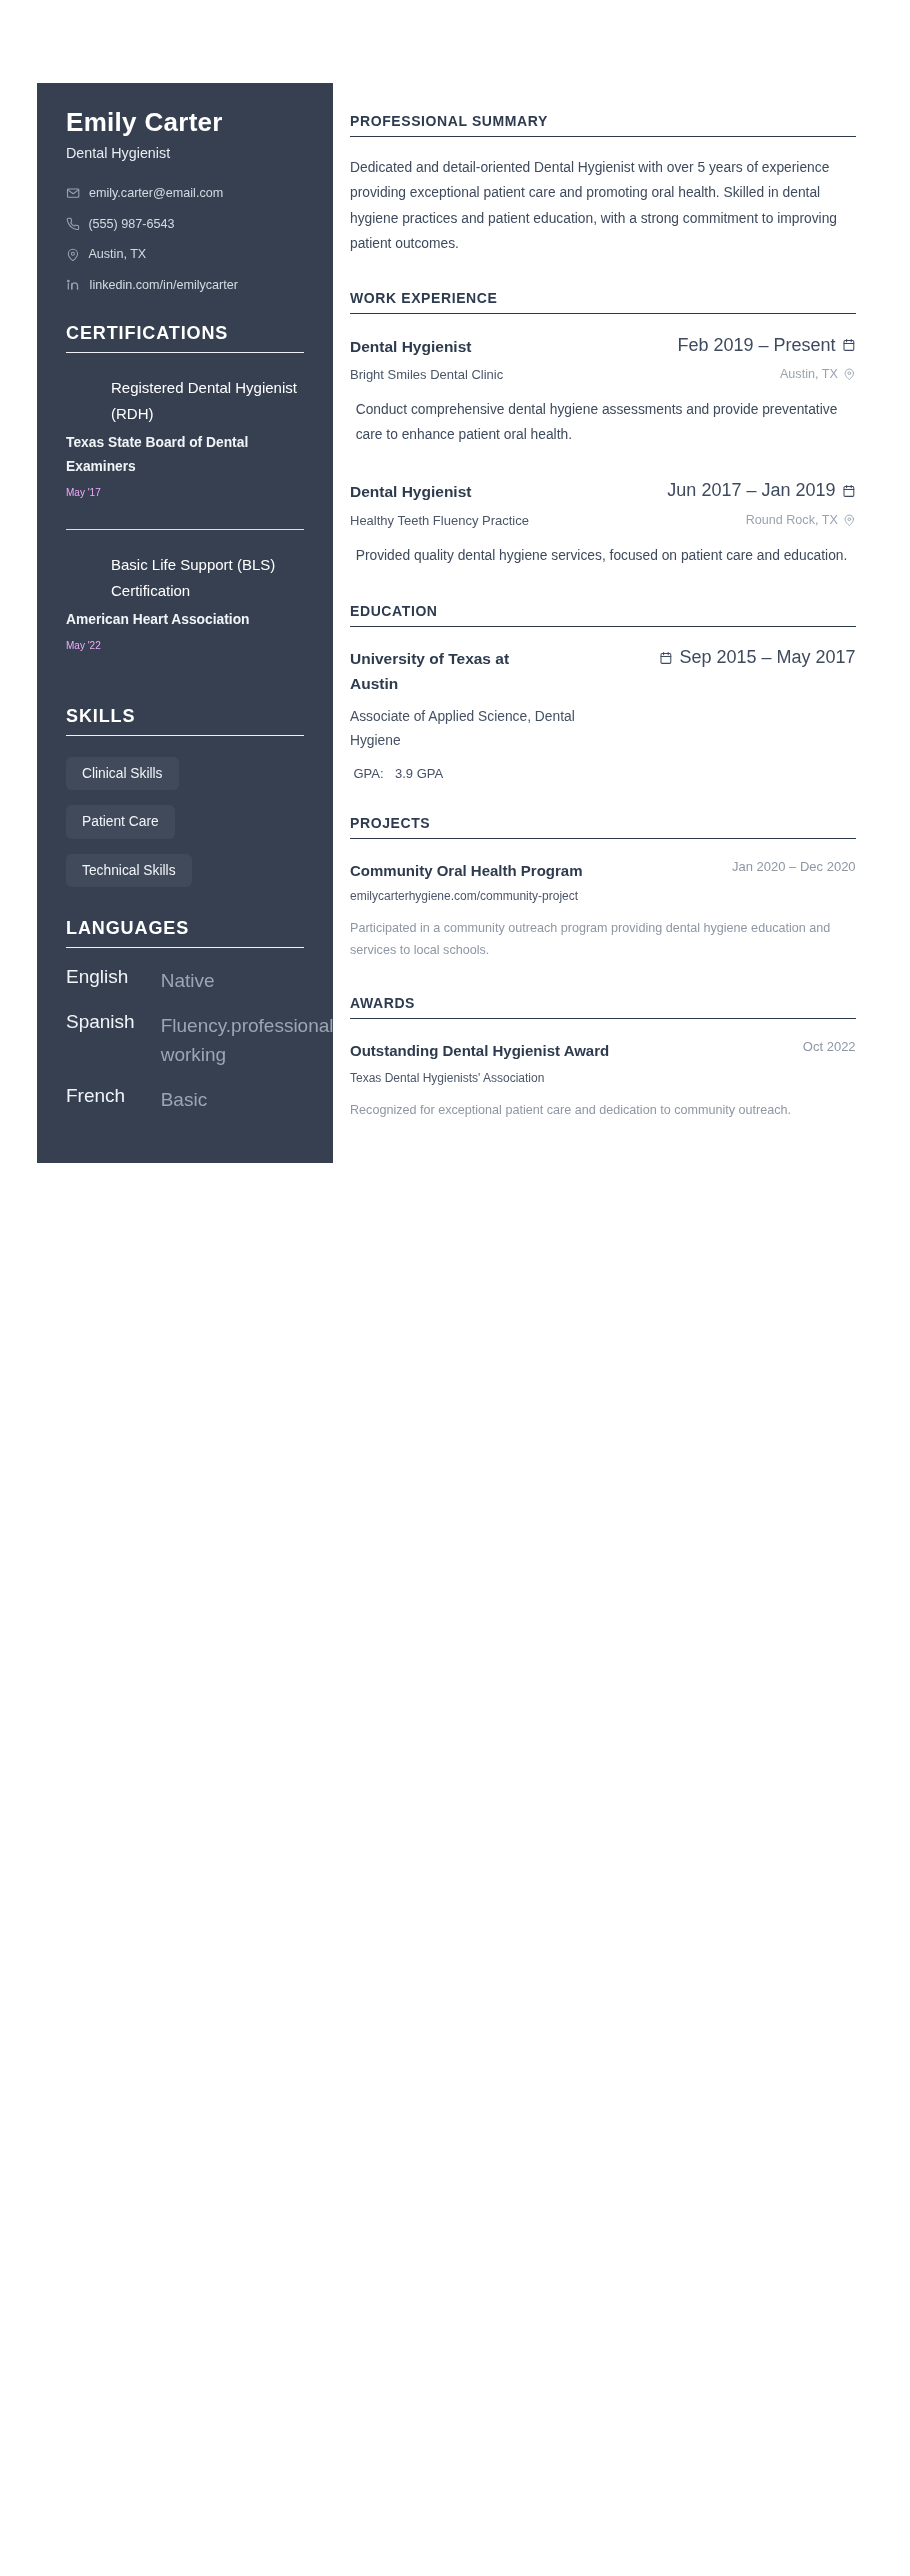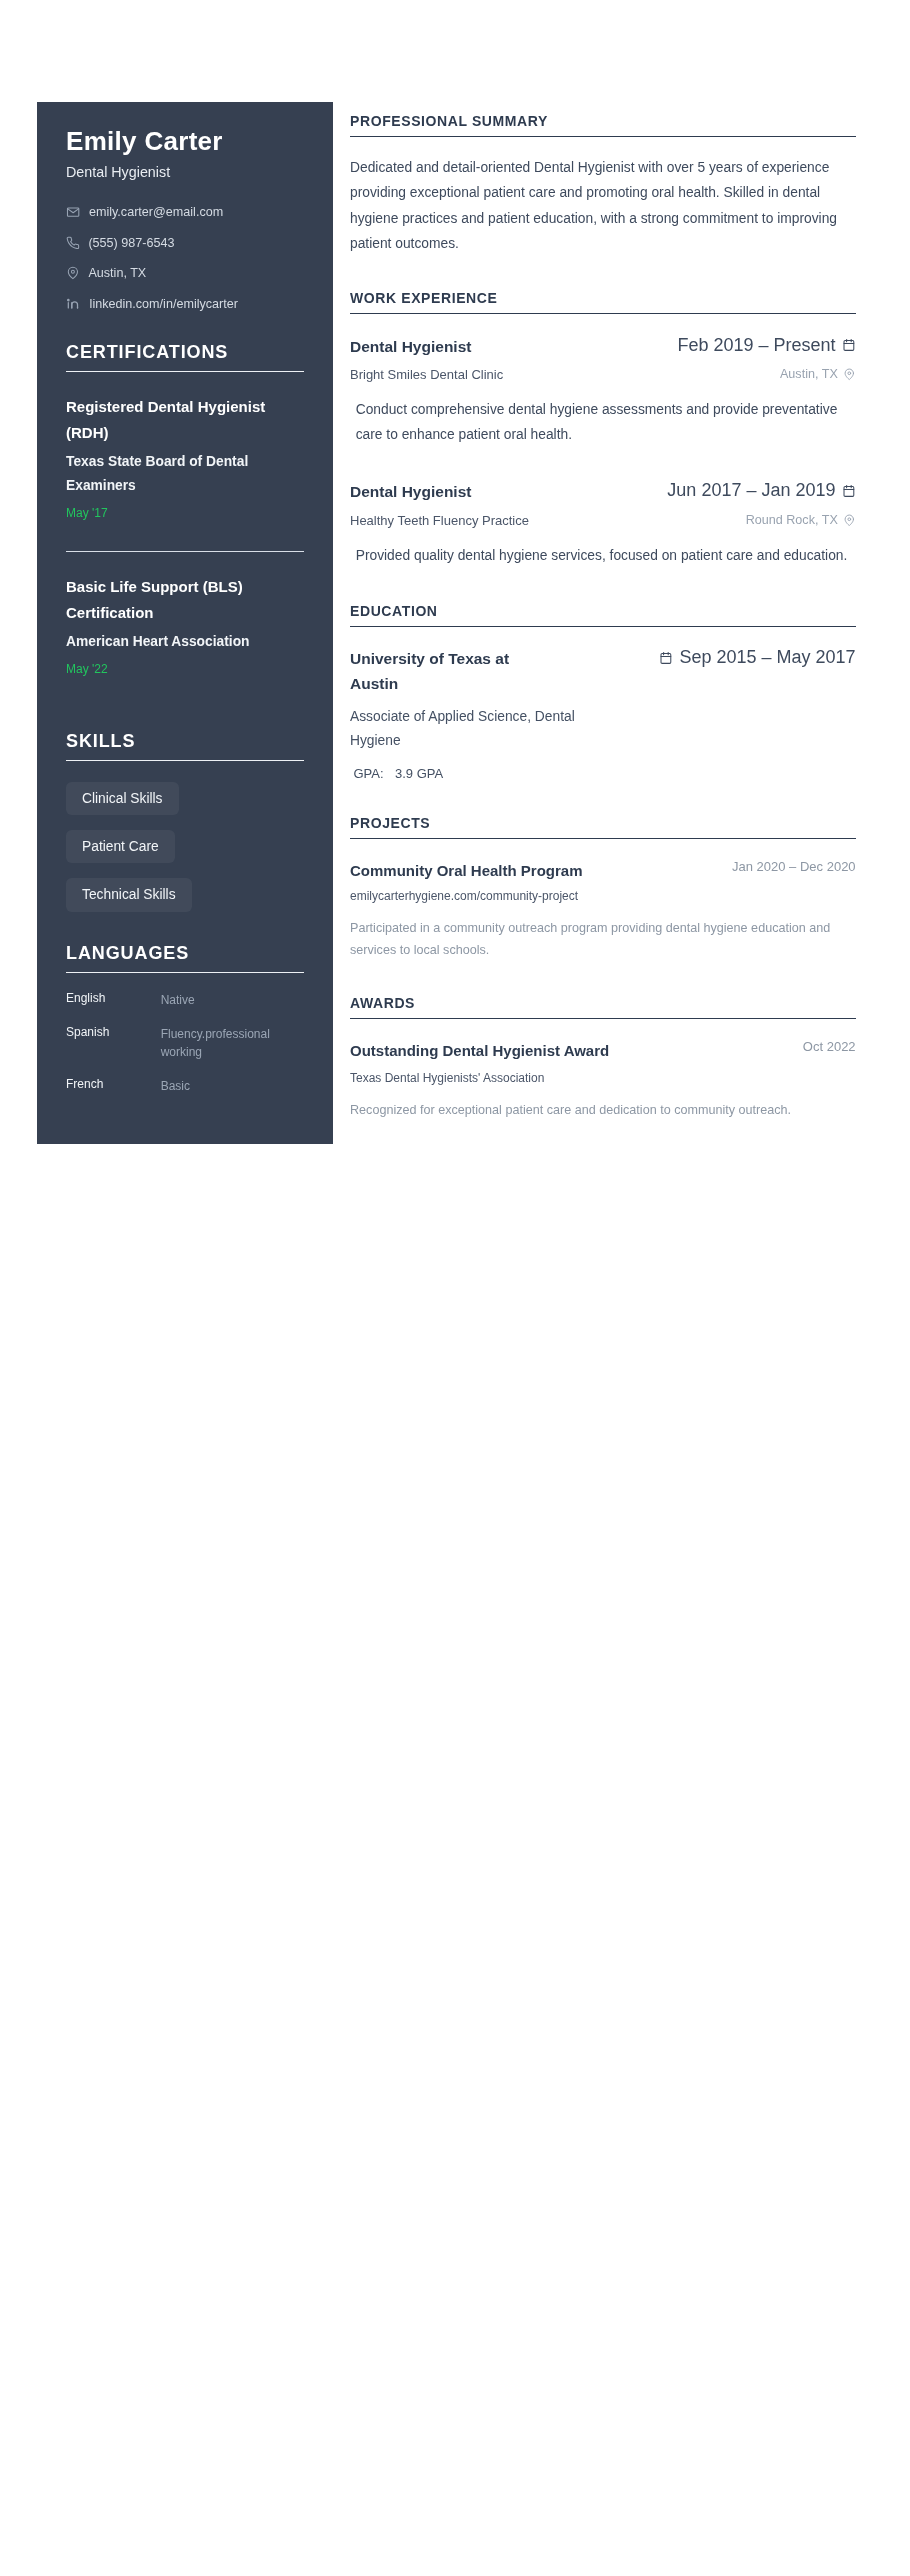--- a/index.html
+++ b/index.html
@@ -22,33 +22,33 @@
   .contact-list { list-style: none; margin-top: 25px; }
   .contact-item { display: flex; align-items: center; gap: 8.6px; margin-bottom: 16.6px; font-size: 12.6px; color: #d5dbe3; }
   .contact-item svg { flex: 0 0 auto; stroke: #98a3b3; }
 
   .side-section { margin-top: 31px; }
   .side-section.skills-gap { margin-top: 55px; }
   .side-heading { font-size: 18px; font-weight: 700; letter-spacing: 0.9px; color: #ffffff; }
   .side-rule { border: none; border-top: 1.7px solid #eef1f5; margin-top: 8px; }
 
   .cert-block { margin-top: 22px; }
-  .cert-name { font-size: 15px; font-weight: 700; line-height: 1.75; color: #ffffff; }
+  .cert-name { font-size: 15px; font-weight: 400; line-height: 1.75; color: #ffffff; margin-left: 45px; }
   .cert-issuer { font-size: 13.8px; font-weight: 600; line-height: 1.75; margin-top: 3.4px; color: #f2f5f8; }
-  .cert-date { font-size: 12px; color: #22c55e; margin-top: 8px; }
+  .cert-date { font-size: 10px; color: #f0abfc; margin-top: 8px; }
   .cert-divider { border: none; border-top: 1.1px solid #d9dfe7; margin-top: 31px; }
 
   .chip {
     width: max-content; background: rgba(255,255,255,0.055); border-radius: 5.7px;
     padding: 9.2px 16px; font-size: 13.8px; color: #f2f5f8; margin-top: 15px;
   }
   .chip:first-of-type { margin-top: 20.6px; }
 
   .lang-rows { margin-top: 18.4px; }
-  .lang-row { display: grid; grid-template-columns: 89px 1fr; column-gap: 5.7px; margin-bottom: 15px; font-size: 12px; }
+  .lang-row { display: grid; grid-template-columns: 89px 1fr; column-gap: 5.7px; margin-bottom: 15px; font-size: 19px; }
   .lang-name { color: #f2f5f8; }
   .lang-level { color: #9ba6b5; line-height: 1.55; }
 
   
   .main { flex: 1; padding: 22px 18.4px 0 17px; color: #3e4a5d; }
   .m-section { margin-bottom: 34px; }
   .m-heading { font-size: 14px; font-weight: 700; letter-spacing: 0.6px; color: #2e3b4f; }
   .m-rule { border: none; border-top: 1.7px solid #2e3b4f; margin-top: 6.9px; }
 
   .summary-text { margin-top: 18.4px; font-size: 13.8px; line-height: 1.83; color: #3e4a5d; }

